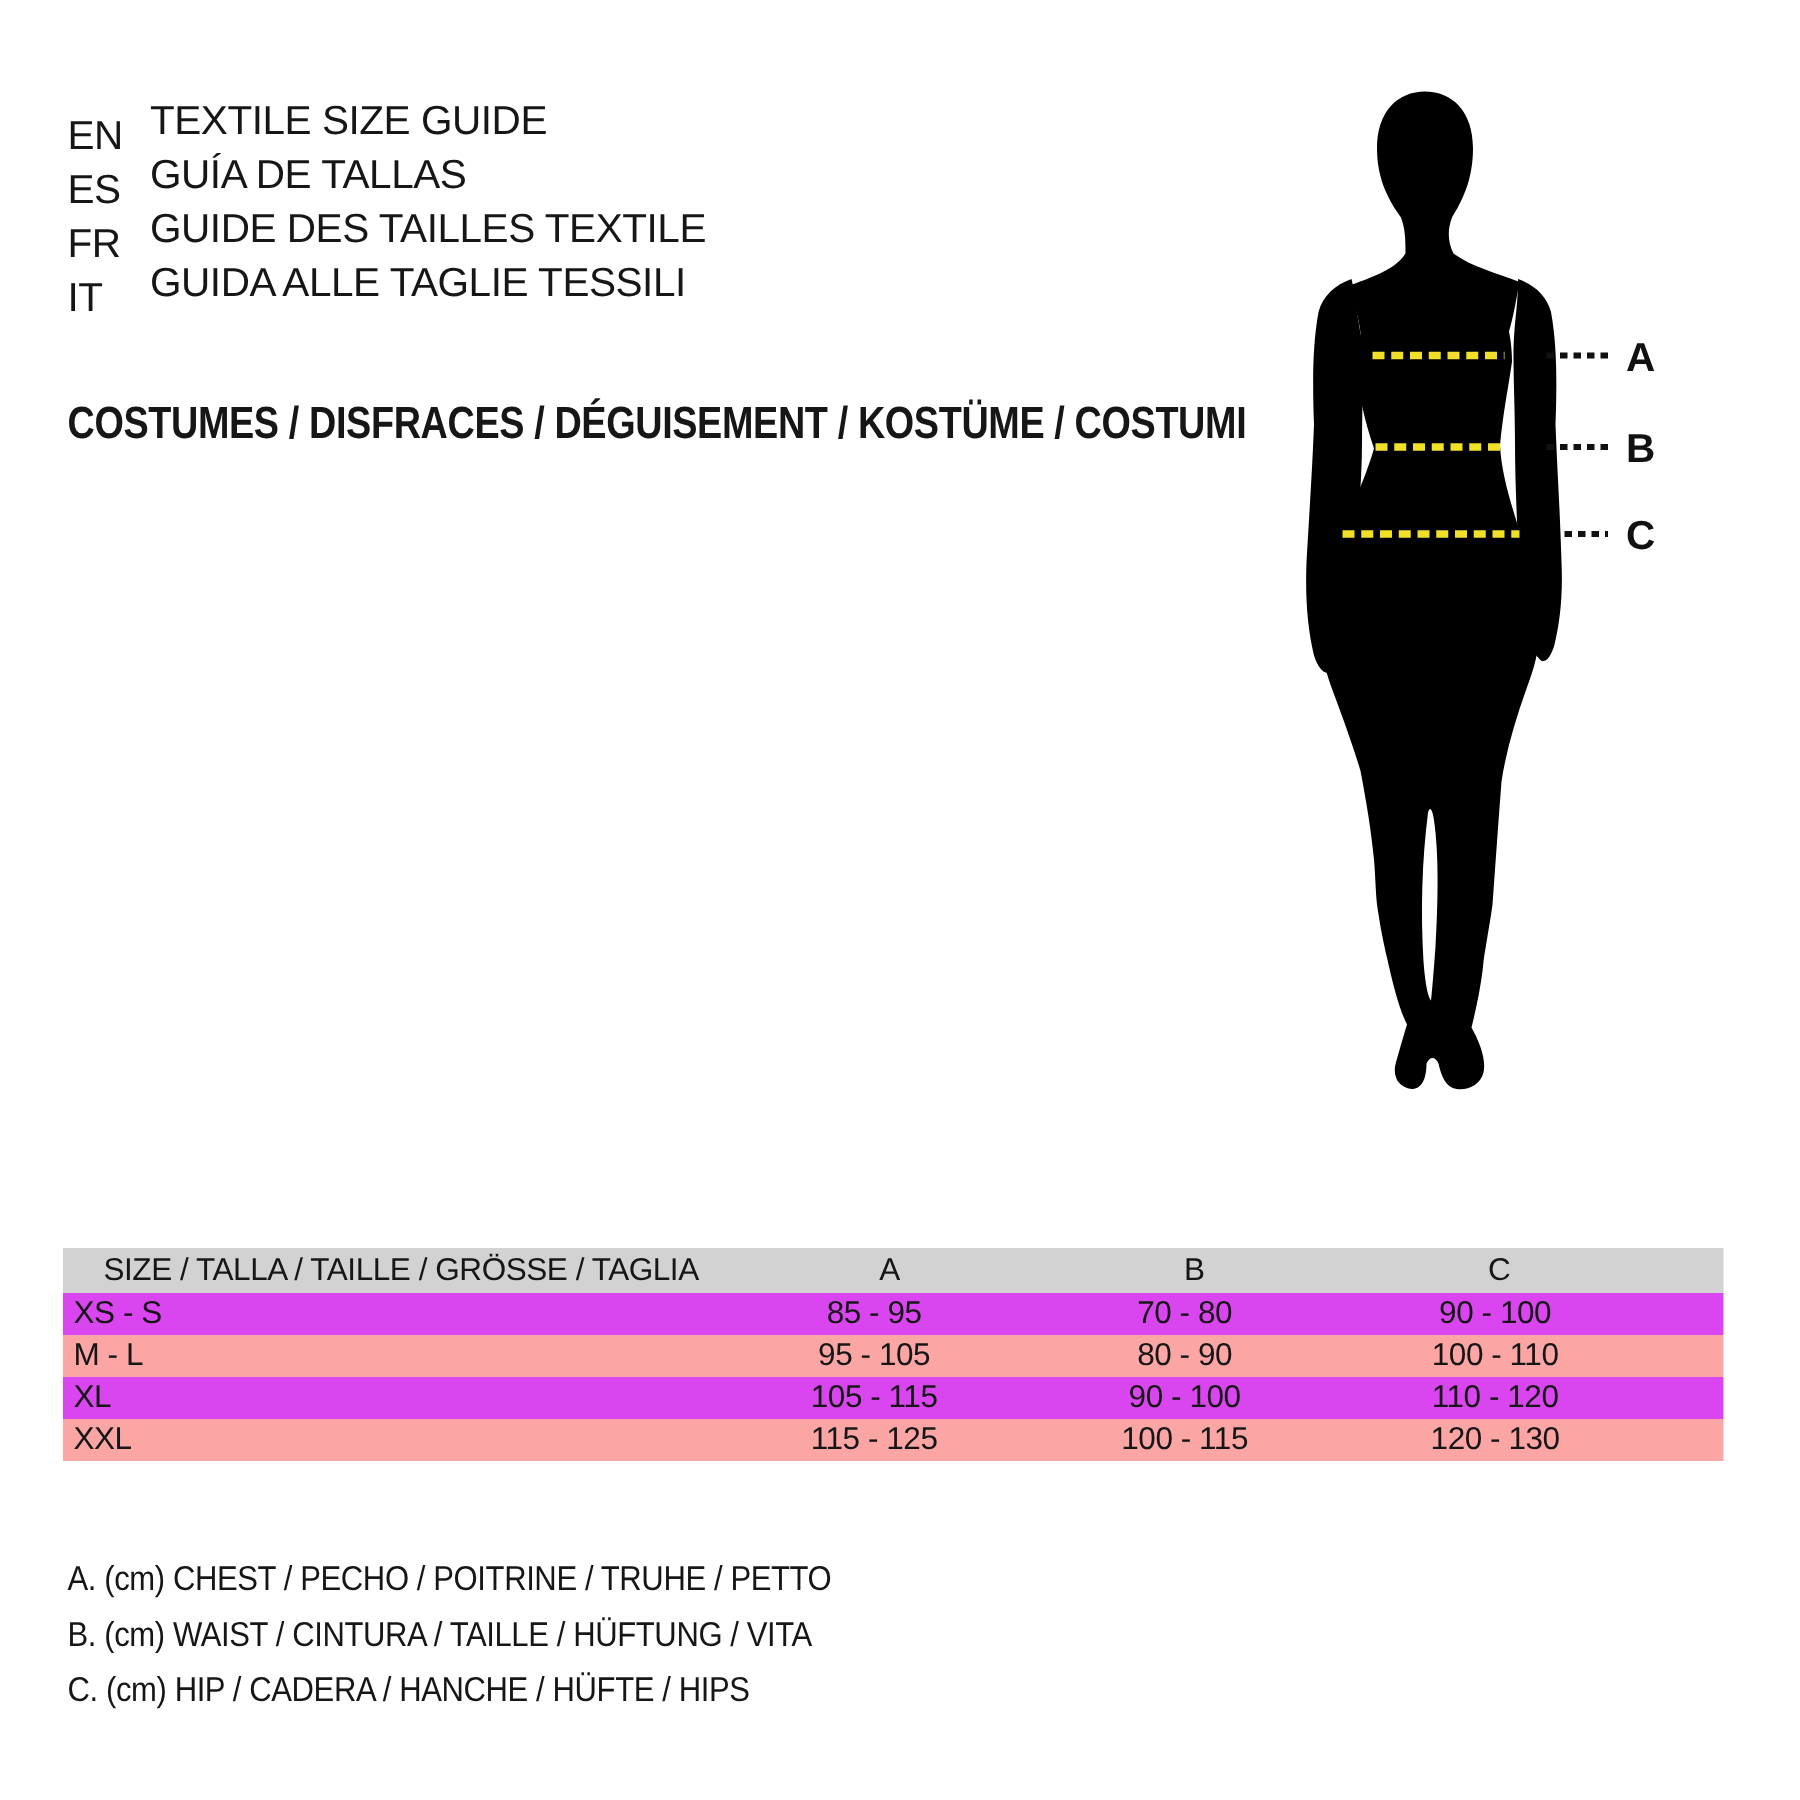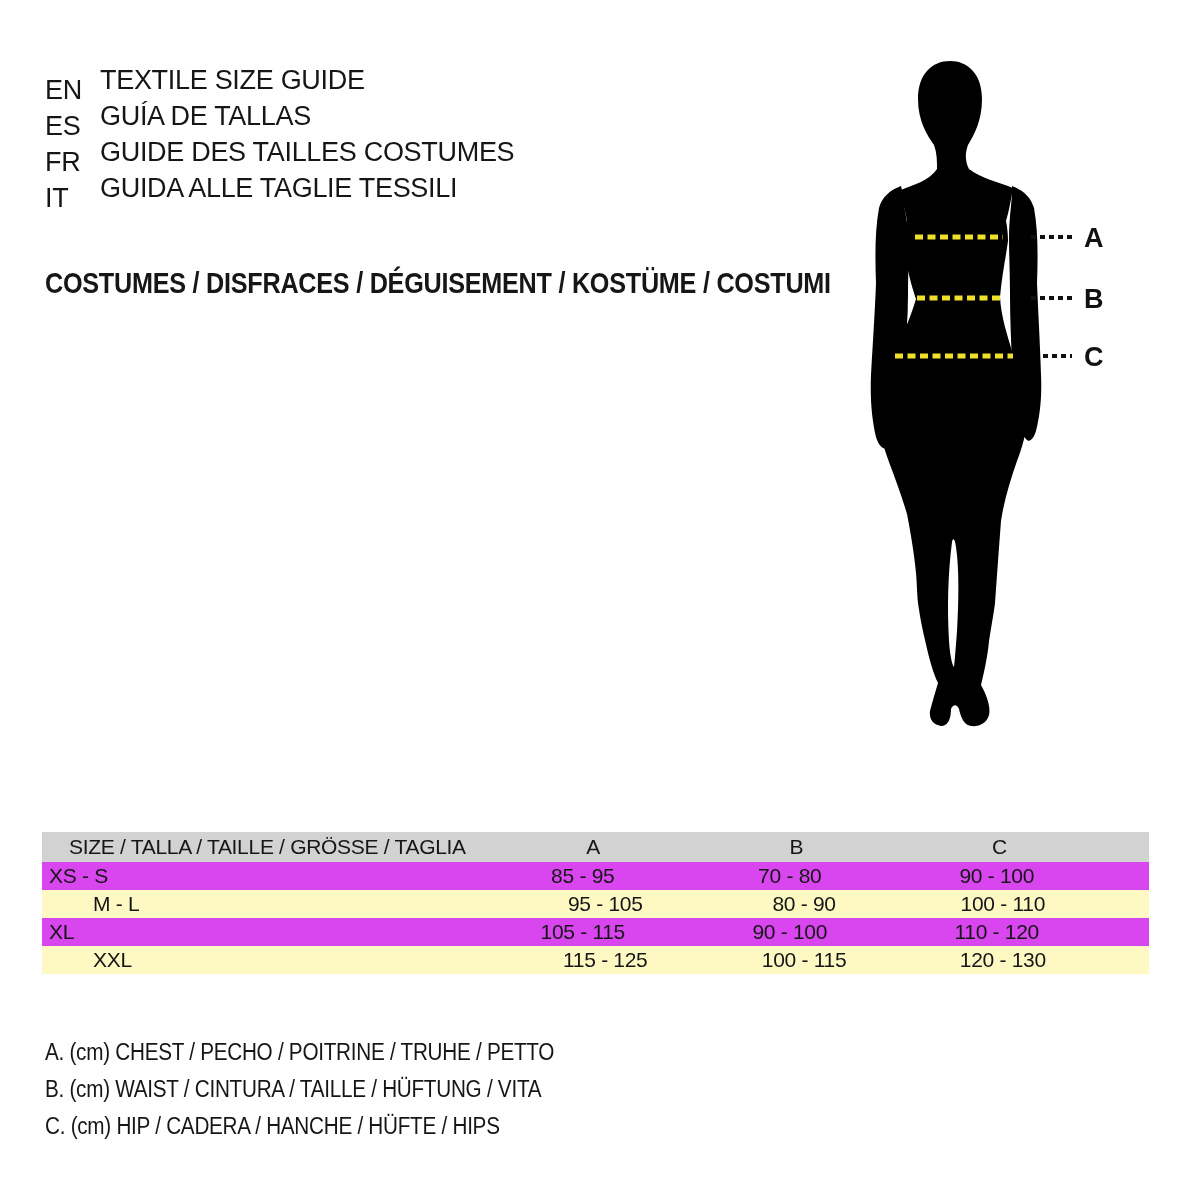--- a/index.html
+++ b/index.html
@@ -33,21 +33,21 @@
     font-weight: bold; font-size: 27px; fill: #111;
   }
 
   
   .table-title { position: absolute; left: 45px; top: 784px; font-size: 24px; white-space: nowrap; }
 
   
   .size-table { position: absolute; left: 42px; top: 832px; width: 1107px; font-size: 21px; }
   .trow { display: flex; align-items: center; height: 28px; background: #d946ef; }
   .trow.thead { height: 30px; background: #d2d2d2; padding-left: 20px; }
-  .trow.alt { background: #fef9c3; padding-left: 44px; }
+  .trow.alt { background: #fca5a5; }
   .col-size { flex: 0 0 39.5%; padding-left: 7px; text-align: left; white-space: nowrap; }
   .col-a, .col-b, .col-c { flex: 0 0 18.7%; text-align: center; white-space: nowrap; }
 
   
   .legend { position: absolute; left: 45px; top: 1034px; }
   .legend-row {
     height: 37px; display: flex; align-items: center;
     font-size: 23px; white-space: nowrap;
     transform: scaleX(0.9); transform-origin: 0 50%;
   }
@@ -61,21 +61,21 @@
     <div class="lang-row">
       <span class="lang-code">EN</span>
       <span class="lang-label">TEXTILE SIZE GUIDE</span>
     </div>
     <div class="lang-row">
       <span class="lang-code">ES</span>
       <span class="lang-label">GUÍA DE TALLAS</span>
     </div>
     <div class="lang-row">
       <span class="lang-code">FR</span>
-      <span class="lang-label">GUIDE DES TAILLES COSTUMES</span>
+      <span class="lang-label">GUIDE DES TAILLES TEXTILE</span>
     </div>
     <div class="lang-row">
       <span class="lang-code">IT</span>
       <span class="lang-label">GUIDA ALLE TAGLIE TESSILI</span>
     </div>
   </div>
 
   <div class="costumes">COSTUMES / DISFRACES / DÉGUISEMENT / KOSTÜME / COSTUMI</div>
 
   <svg class="figure" viewBox="0 0 340 700" xmlns="http://www.w3.org/2000/svg">

